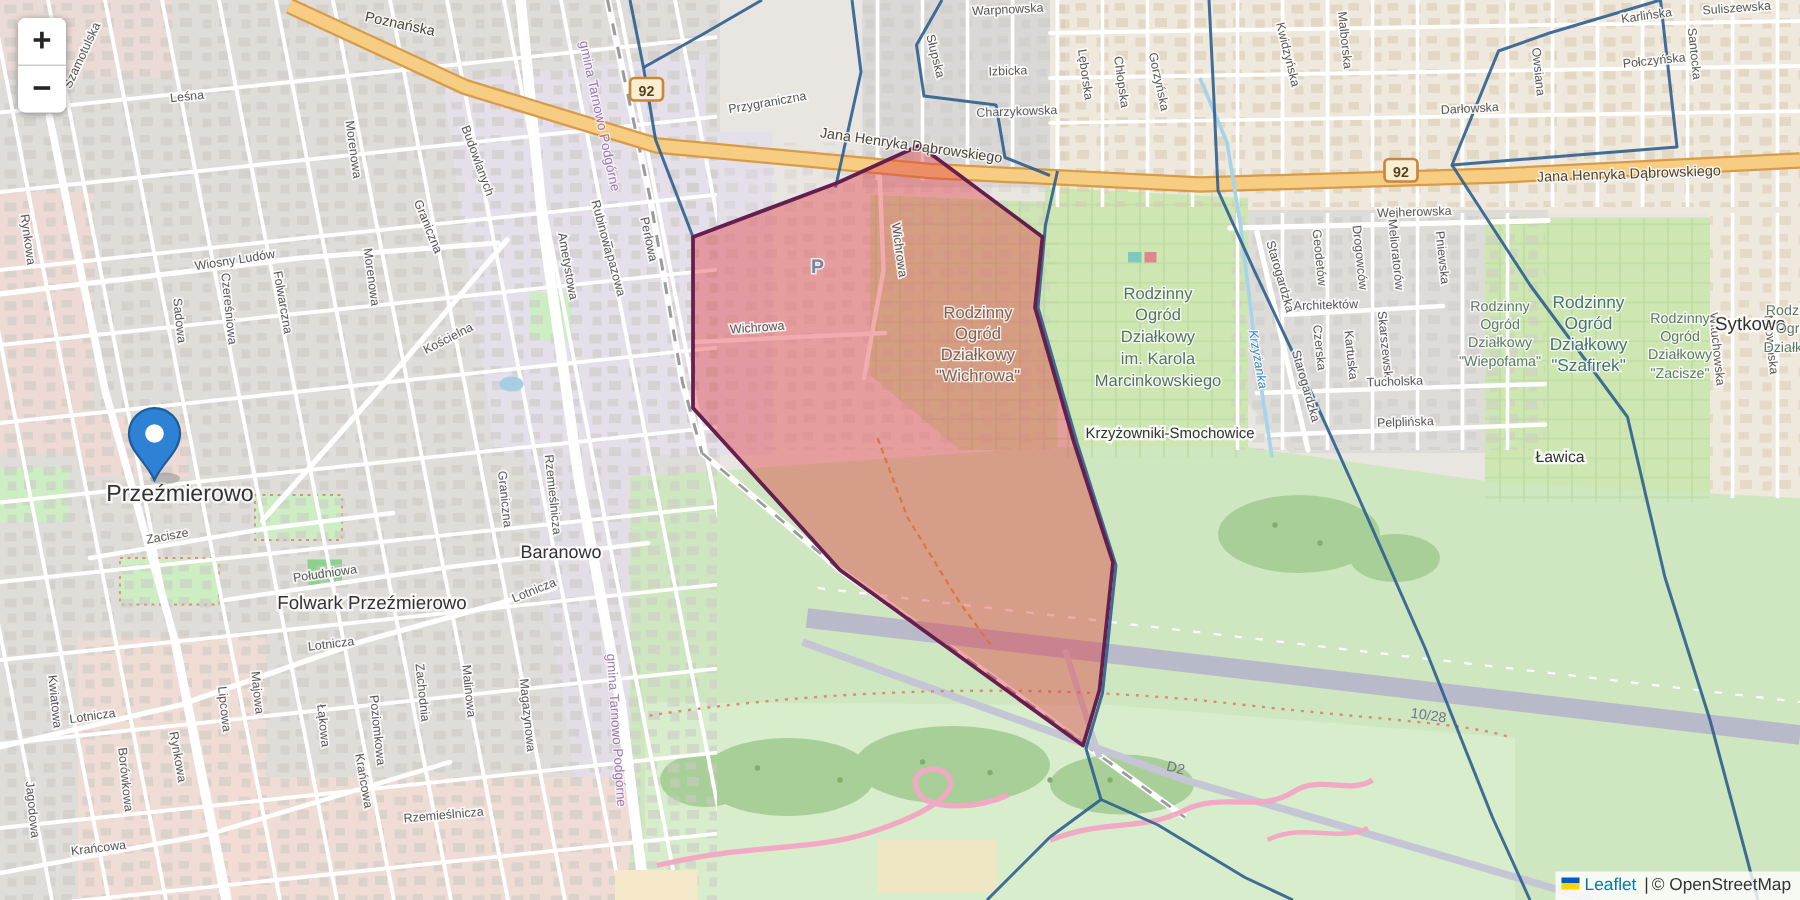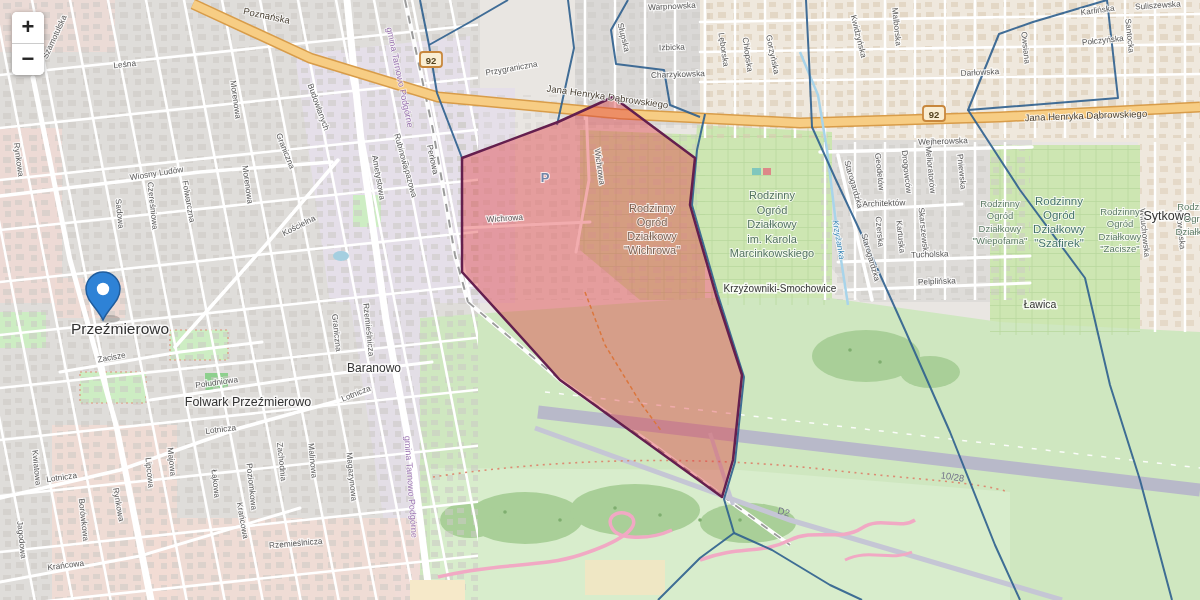--- a/index.html
+++ b/index.html
@@ -354,13 +354,17 @@
     <path d="M103,320 C97,307 86,301 86,289 a17,17 0 1 1 34,0 c0,12 -11,18 -17,31 z" fill="#2e82d6" stroke="#205c9c" stroke-width="1.5"></path>
     <circle cx="103" cy="289" r="6.2" fill="#ffffff"></circle>
   </g>
 </svg>
 
 <div class="zoom-ctl">
   <a>+</a>
   <a>−</a>
 </div>
 
+<div class="attribution">
+  <span class="flag"></span><a>Leaflet</a>
+  <span class="sep">|</span><span>© OpenStreetMap</span>
 </div>
+</div>
 
 </body></html>

